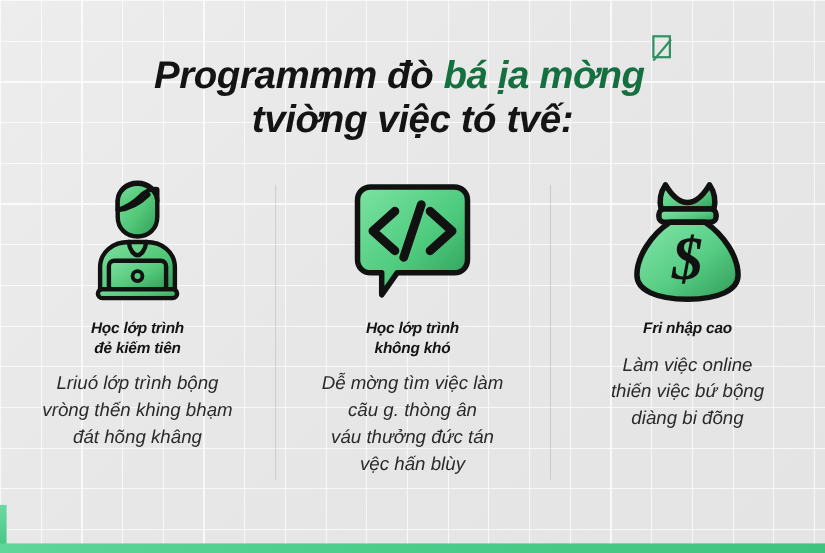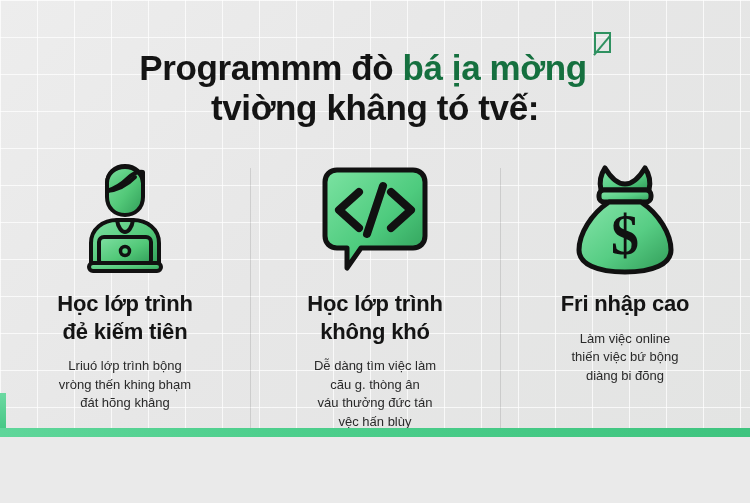--- a/index.html
+++ b/index.html
@@ -10,26 +10,27 @@
     width: 750px;
     height: 503px;
     overflow: hidden;
     font-family: "Liberation Sans", sans-serif;
     background: #eaeaea;
   }
 
   #poster {
     position: relative;
     width: 750px;
-    height: 437px;
+    height: 503px;
     background:
       repeating-linear-gradient(to right, rgba(255,255,255,0.75) 0px, rgba(255,255,255,0.75) 1px, rgba(0,0,0,0) 1px, rgba(0,0,0,0) 37px),
       repeating-linear-gradient(to bottom, rgba(255,255,255,0.75) 0px, rgba(255,255,255,0.75) 1px, rgba(0,0,0,0) 1px, rgba(0,0,0,0) 37px),
       linear-gradient(135deg, #ededed 0%, #e7e7e7 45%, #e3e4e3 100%);
     overflow: hidden;
+    font-style: italic;
   }
 
   
   .bottom-bar {
     position: absolute;
     left: 0;
     bottom: 0;
     width: 100%;
     height: 9px;
     background: linear-gradient(90deg, #5fd69a 0%, #4ecf8d 35%, #45c985 70%, #3fc47f 100%);
@@ -125,48 +126,48 @@
 
   .icon-wrap {
     height: 118px;
     display: flex;
     align-items: center;
     justify-content: center;
   }
 
   .col-heading {
     margin-top: 12px;
-    font-size: 22px;
+    font-size: 14px;
     font-weight: bold;
     color: #141414;
     text-align: center;
     line-height: 1.26;
     letter-spacing: -0.2px;
     white-space: pre-line;
   }
   .col-body {
     margin-top: 12px;
-    font-size: 13px;
+    font-size: 17px;
     font-weight: normal;
     color: #2a2a2a;
     text-align: center;
     line-height: 1.42;
     white-space: pre-line;
   }
 </style>
 </head>
 <body>
 
 <div id="poster">
 
   <div class="right-bar"></div>
 
   <div class="headline">
     <span class="headline-line"><span>Programmm đò </span><span class="hl-accent">bá ịa mờng</span><span class="glyph-box"></span></span>
-    <span class="headline-line">tviờng khâng tó tvế:</span>
+    <span class="headline-line">tviờng việc tó tvế:</span>
   </div>
 
   <div class="columns">
 
     <div class="column">
       <div class="icon-wrap">
         <svg width="104" height="112" viewBox="0 0 104 112" aria-hidden="true">
           <defs>
             <linearGradient id="g1" x1="0" y1="0" x2="1" y2="1">
               <stop offset="0%" stop-color="#7fe0a3"></stop>
@@ -208,21 +209,21 @@
             </linearGradient>
           </defs>
           <path d="M16 6 L92 6 C99 6 104 11 104 18 L104 72 C104 79 99 84 92 84 L40 84 L26 104 L26 84 L16 84 C9 84 4 79 4 72 L4 18 C4 11 9 6 16 6 Z" fill="url(#g2)" stroke="#111" stroke-width="5" stroke-linejoin="round"></path>
           <path d="M38 28 L18 46 L38 64" fill="none" stroke="#111" stroke-width="8" stroke-linecap="round" stroke-linejoin="round"></path>
           <path d="M70 28 L90 46 L70 64" fill="none" stroke="#111" stroke-width="8" stroke-linecap="round" stroke-linejoin="round"></path>
           <path d="M62 22 L46 70" fill="none" stroke="#111" stroke-width="8" stroke-linecap="round"></path>
         </svg>
       </div>
       <div class="col-heading">Học lớp trình
 không khó</div>
-      <div class="col-body">Dễ dàng tìm việc làm
+      <div class="col-body">Dễ mờng tìm việc làm
 cãu g. thòng ân
 váu thưởng đức tán
 vệc hấn blùy</div>
     </div>
 
     <div class="column">
       <div class="icon-wrap">
         <svg width="100" height="114" viewBox="0 0 100 114" aria-hidden="true">
           <defs>
             <linearGradient id="g3" x1="0" y1="0" x2="1" y2="1">

